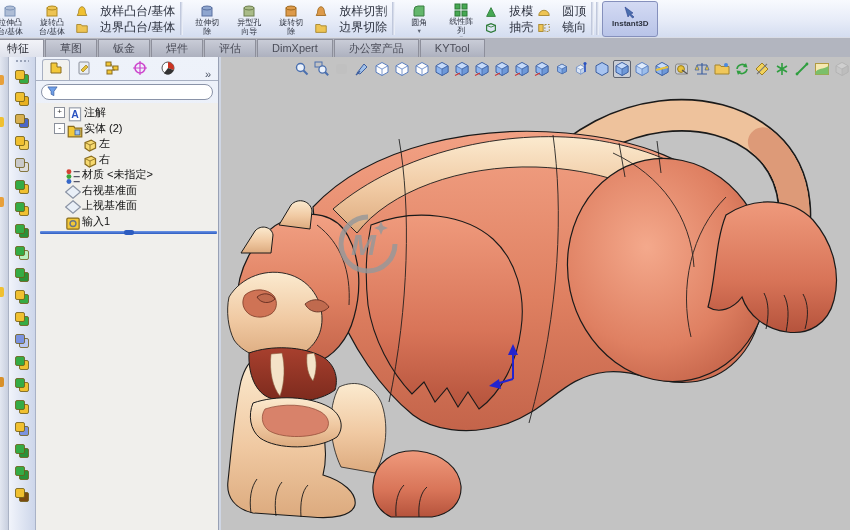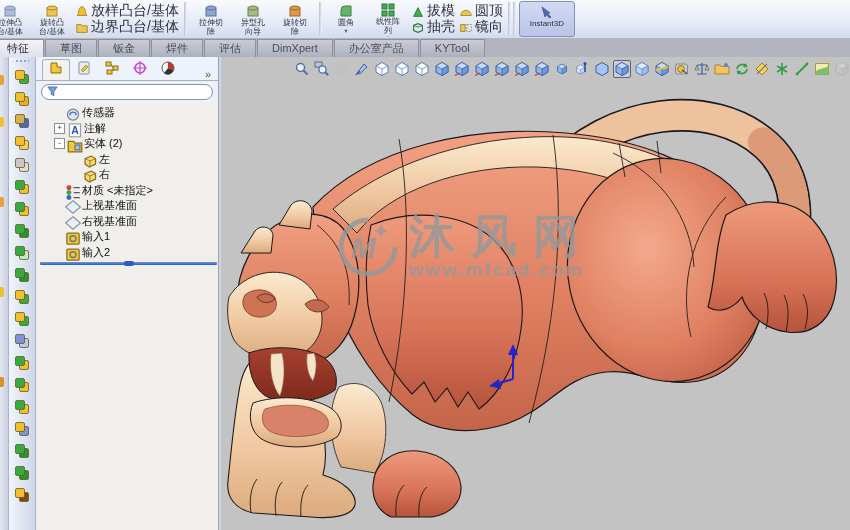--- a/index.html
+++ b/index.html
@@ -12,24 +12,24 @@
     border-bottom:1px solid #b7bed2;display:flex;align-items:stretch;overflow:hidden;}
   .tgroup{display:flex;align-items:stretch;padding:1px 2px 0 2px;}
   .tsep{width:3px;margin:2px 1px;background:linear-gradient(to right,#b6bfd6,#f4f7fd);}
   .btn-big{display:flex;flex-direction:column;align-items:center;justify-content:flex-start;
     width:40px;padding:1px 1px;border-radius:3px;cursor:default;}
   .btn-big.clipped{margin-left:-13px;}
   .btn-big .cicon{height:17px;display:flex;align-items:center;}
   .btn-big .lbl{font-size:8px;line-height:8.5px;color:#2e3340;text-align:center;white-space:nowrap;}
   .btn-big .caret{font-size:5.5px;color:#5a6170;line-height:5px;margin-top:1px;}
   .btn-big.pressed{background:linear-gradient(#d3daf3,#b9c4e8);border:1px solid #8590bc;
-    width:52px;border-radius:3px;}
+    width:52px;border-radius:3px;font-weight:bold;}
   .btn-stack{display:flex;flex-direction:column;justify-content:center;padding:0 2px;}
   .btn-small{display:flex;align-items:center;height:16px;gap:2px;cursor:default;}
-  .btn-small .lbl{font-size:14px;color:#2e3340;white-space:nowrap;}
+  .btn-small .lbl{font-size:12px;color:#2e3340;white-space:nowrap;margin-left:9px;}
   
   .tabrow{position:absolute;left:0;top:37px;width:850px;height:19px;background:#b2b5bf;
     border-top:1px solid #d9dce5;border-bottom:1px solid #7f7f88;display:flex;align-items:flex-end;}
   .tab{height:17px;line-height:16px;padding:0 14px;font-size:11px;color:#4b4d59;
     background:linear-gradient(#c9ccd7,#adb1bf);border:1px solid #8d8f9b;border-bottom:none;
     margin-right:1px;cursor:default;white-space:nowrap;}
   .tab.active{background:linear-gradient(#f2f3f8,#dfe2ec);color:#2b2d36;margin-left:-12px;
     padding-left:18px;}
   
   .main{position:absolute;left:0;top:57px;width:850px;height:473px;display:flex;}
@@ -152,20 +152,38 @@
         <div class="btn-big">
           <div class="cicon">
             <svg width="16" height="16" viewBox="0 0 16 16">
               <rect x="3" y="5" width="10" height="8" fill="#dd9a4a" stroke="#a06a20"></rect>
               <ellipse cx="8" cy="5" rx="5" ry="2" fill="#dd9a4a" stroke="#a06a20"></ellipse>
             </svg>
           </div>
           <div class="lbl">旋转切</div>
           <div class="lbl">除</div>
         </div>
+        <div class="btn-stack">
+          <div class="btn-small">
+            <span style="width: 14px; height: 14px; display: inline-flex;">
+              <svg width="16" height="16" viewBox="0 0 16 16">
+                <path d="M8,2 C5,2 4,6 4,9 L2.5,12 H13.5 L12,9 C12,6 11,2 8,2 Z" fill="#dd9a4a" stroke="#a06a20"></path>
+              </svg>
+            </span>
+            <span class="lbl">放样切割</span>
+          </div>
+          <div class="btn-small">
+            <span style="width: 14px; height: 14px; display: inline-flex;">
+              <svg width="16" height="16" viewBox="0 0 16 16">
+                <path d="M2,4 h5 l1,1.5 h6 V13 H2 Z" fill="#eec453" stroke="#a5852c"></path>
+              </svg>
+            </span>
+            <span class="lbl">边界切除</span>
+          </div>
+        </div>
       </div>
       <div class="tsep"></div>
       <div class="tgroup">
         <div class="btn-big">
           <div class="cicon">
             <svg width="16" height="16" viewBox="0 0 16 16">
               <path d="M3,13 V7 A4,4 0 0 1 7,3 H13 V13 Z" fill="#63b66b" stroke="#3a7f42"></path>
             </svg>
           </div>
           <div class="lbl">圆角</div>
@@ -420,28 +438,20 @@
       <div class="pfilter">
         <div class="box">
           <span id="filtericon"><svg width="11" height="11" viewBox="0 0 12 12">
                 <path d="M1,1 H11 L7.5,6 V10.5 L4.5,9 V6 Z" fill="#6fa0e8" stroke="#3c5fa0" stroke-width=".8"></path>
               </svg></span>
           <input placeholder="" style="">
         </div>
       </div>
       <div class="tree" id="tree">
           <div class="trow" style="padding-left: 15px;">
-            <span style="width: 11px; flex: 0 0 auto;"></span>
-            <span class="ticon"><svg width="16" height="16" viewBox="0 0 13 13">
-                <circle cx="6.5" cy="7" r="4.5" fill="#dfe6ee" stroke="#7d8794"></circle>
-                <path d="M4,7.5 a2.5,2.5 0 0 1 5,0" fill="none" stroke="#3a6fd0" stroke-width="1.1"></path>
-              </svg></span>
-            <span>传感器</span>
-          </div>
-          <div class="trow" style="padding-left: 15px;">
             <span class="exp">+</span>
             <span class="ticon"><svg width="16" height="16" viewBox="0 0 13 13">
                 <rect x="2" y="1.5" width="9" height="10.5" fill="#fff" stroke="#9aa1ad"></rect>
                 <text x="6.5" y="10" font-size="8.5" text-anchor="middle" fill="#2a52c0" font-weight="bold" font-family="Liberation Sans,sans-serif">A</text>
               </svg></span>
             <span>注解</span>
           </div>
           <div class="trow" style="padding-left: 15px;">
             <span class="exp">-</span>
             <span class="ticon"><svg width="16" height="16" viewBox="0 0 13 13">
@@ -474,44 +484,36 @@
                 <circle cx="3.2" cy="11" r="2" fill="#3667c8"></circle>
                 <path d="M7,3 h5 M7,7 h5 M7,11 h5" stroke="#556" stroke-width="1"></path>
               </svg></span>
             <span>材质 &lt;未指定&gt;</span>
           </div>
           <div class="trow" style="padding-left: 15px;">
             <span style="width: 11px; flex: 0 0 auto;"></span>
             <span class="ticon"><svg width="16" height="16" viewBox="0 0 13 13">
                 <path d="M6.5,1.5 L12.5,6.5 L6.5,11.5 L.5,6.5 Z" fill="#e7eef9" fill-opacity=".85" stroke="#8a93a4"></path>
               </svg></span>
-            <span>上视基准面</span>
+            <span>右视基准面</span>
           </div>
           <div class="trow" style="padding-left: 15px;">
             <span style="width: 11px; flex: 0 0 auto;"></span>
             <span class="ticon"><svg width="16" height="16" viewBox="0 0 13 13">
                 <path d="M6.5,1.5 L12.5,6.5 L6.5,11.5 L.5,6.5 Z" fill="#e7eef9" fill-opacity=".85" stroke="#8a93a4"></path>
               </svg></span>
-            <span>右视基准面</span>
+            <span>上视基准面</span>
           </div>
           <div class="trow" style="padding-left: 15px;">
             <span style="width: 11px; flex: 0 0 auto;"></span>
             <span class="ticon"><svg width="16" height="16" viewBox="0 0 13 13">
                 <rect x="1.5" y="2.5" width="10" height="9" rx="1" fill="#f3c838" stroke="#8a6d1f"></rect>
                 <circle cx="6.5" cy="7" r="2.4" fill="none" stroke="#6b7686" stroke-width="1.2"></circle>
               </svg></span>
             <span>输入1</span>
-          </div>
-          <div class="trow" style="padding-left: 15px;">
-            <span style="width: 11px; flex: 0 0 auto;"></span>
-            <span class="ticon"><svg width="16" height="16" viewBox="0 0 13 13">
-                <rect x="1.5" y="2.5" width="10" height="9" rx="1" fill="#f3c838" stroke="#8a6d1f"></rect>
-                <circle cx="6.5" cy="7" r="2.4" fill="none" stroke="#6b7686" stroke-width="1.2"></circle>
-              </svg></span>
-            <span>输入2</span>
           </div>
           <div class="rollback"></div>
         </div>
     </div>
 
     <div class="splitter"></div>
 
     <div class="viewport">
       <div class="headsup" id="hud">
           <div class="hicon">
@@ -819,20 +821,16 @@
           </g>
         </g>
       </svg>
 
       <div class="watermark">
         <svg width="62" height="62" viewBox="0 0 62 62">
           <path d="M31,4 A27,27 0 1 0 58,31" fill="none" stroke="#96989a" stroke-width="5"></path>
           <text x="14" y="42" font-size="30" font-weight="bold" font-style="italic" fill="#96989a" font-family="Liberation Sans,sans-serif">M</text>
           <path d="M44,8 l2,5 5,2 -5,2 -2,5 -2,-5 -5,-2 5,-2 Z" fill="#96989a"></path>
         </svg>
-        <div class="wm-text">
-          <div class="wm-title">沐风网</div>
-          <div class="wm-url">www.mfcad.com</div>
-        </div>
       </div>
     </div>
   </div>
 </div>
 
 </body></html>

